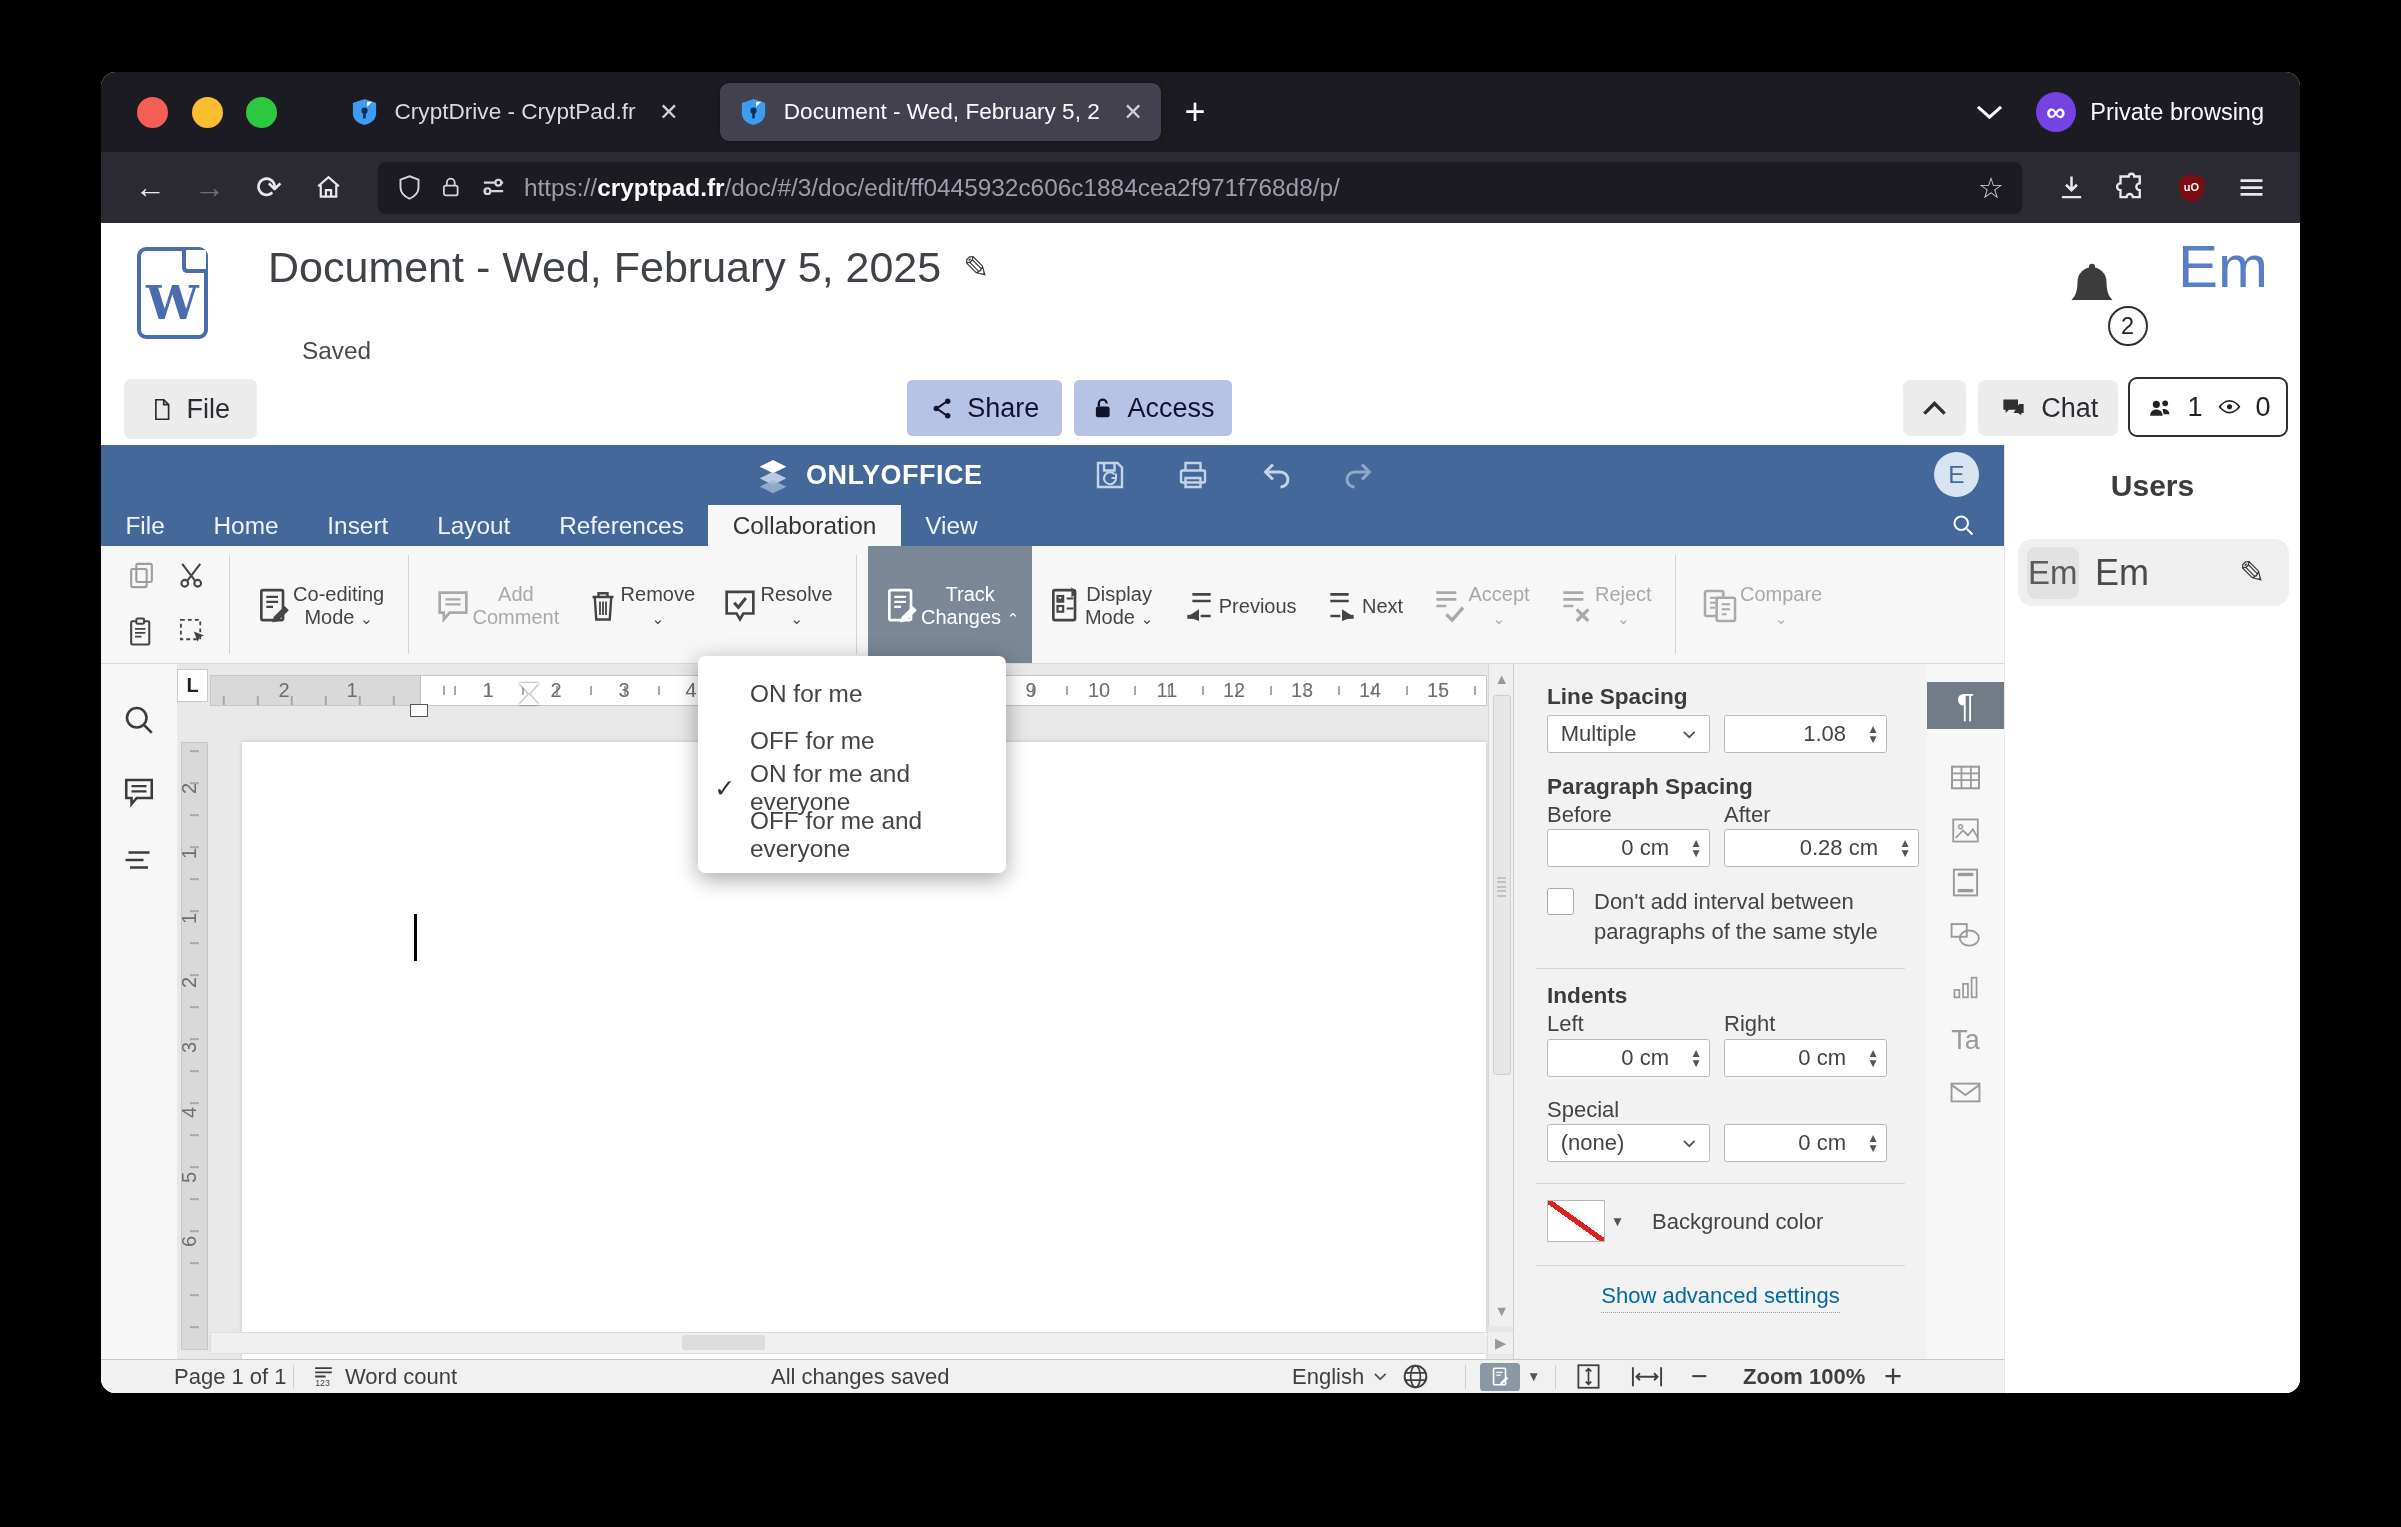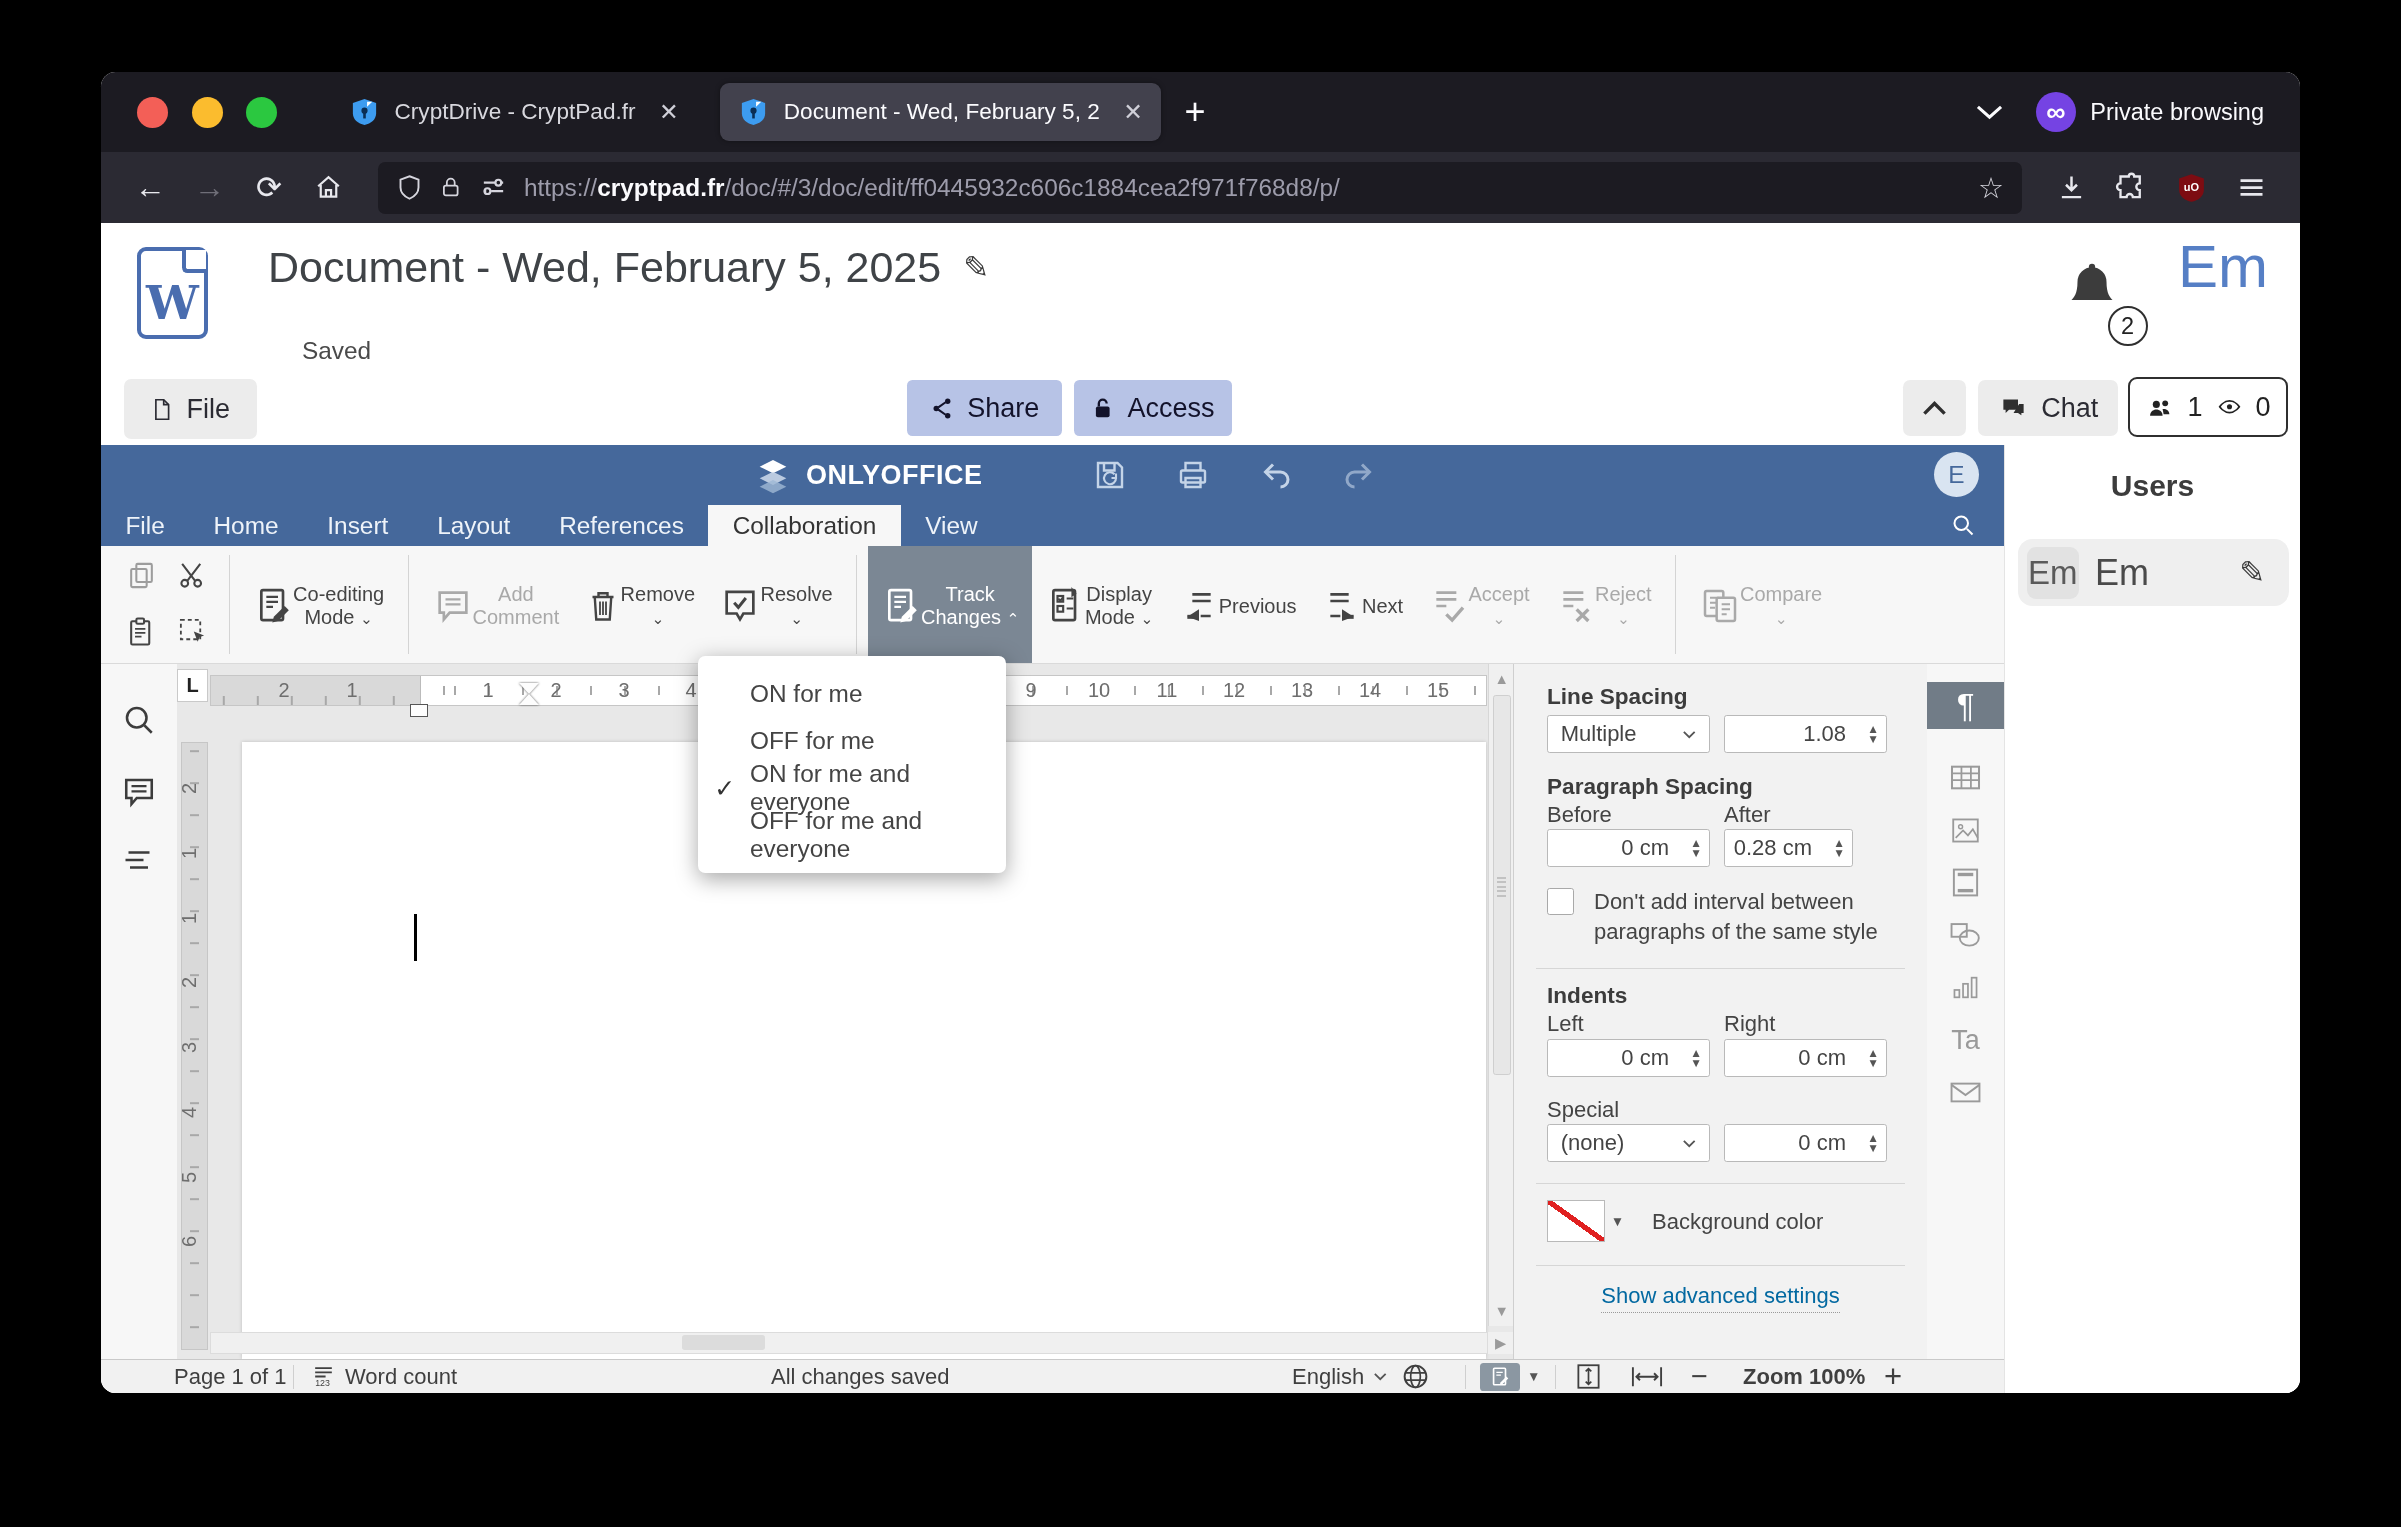--- a/index.html
+++ b/index.html
@@ -612,21 +612,21 @@
             <div class="rp-title abs" style="left:33px; top:110px;">Paragraph Spacing</div>
             <div class="abs" style="left:33px; top:138px;">Before</div>
             <div class="abs" style="left:210px; top:138px;">After</div>
             <div class="field spin" style="left:33px; top:165px; width:163px;">
               <span>0 cm</span>
               <div class="spinner">
                     <span>▲</span>
                     <span>▼</span>
                   </div>
             </div>
-            <div class="field spin" style="left:210px; top:165px; width:129px;">
+            <div class="field spin" style="left:210px; top:165px; width:195px;">
               <span>0.28 cm</span>
               <div class="spinner">
                     <span>▲</span>
                     <span>▼</span>
                   </div>
             </div>
 
             <div class="chkbox" style="left:33px; top:224px;"></div>
             <div class="abs" style="left:80px; top:223px; line-height:30px;">
               <span>Don't add interval between</span><br><span>paragraphs of the same style</span>

